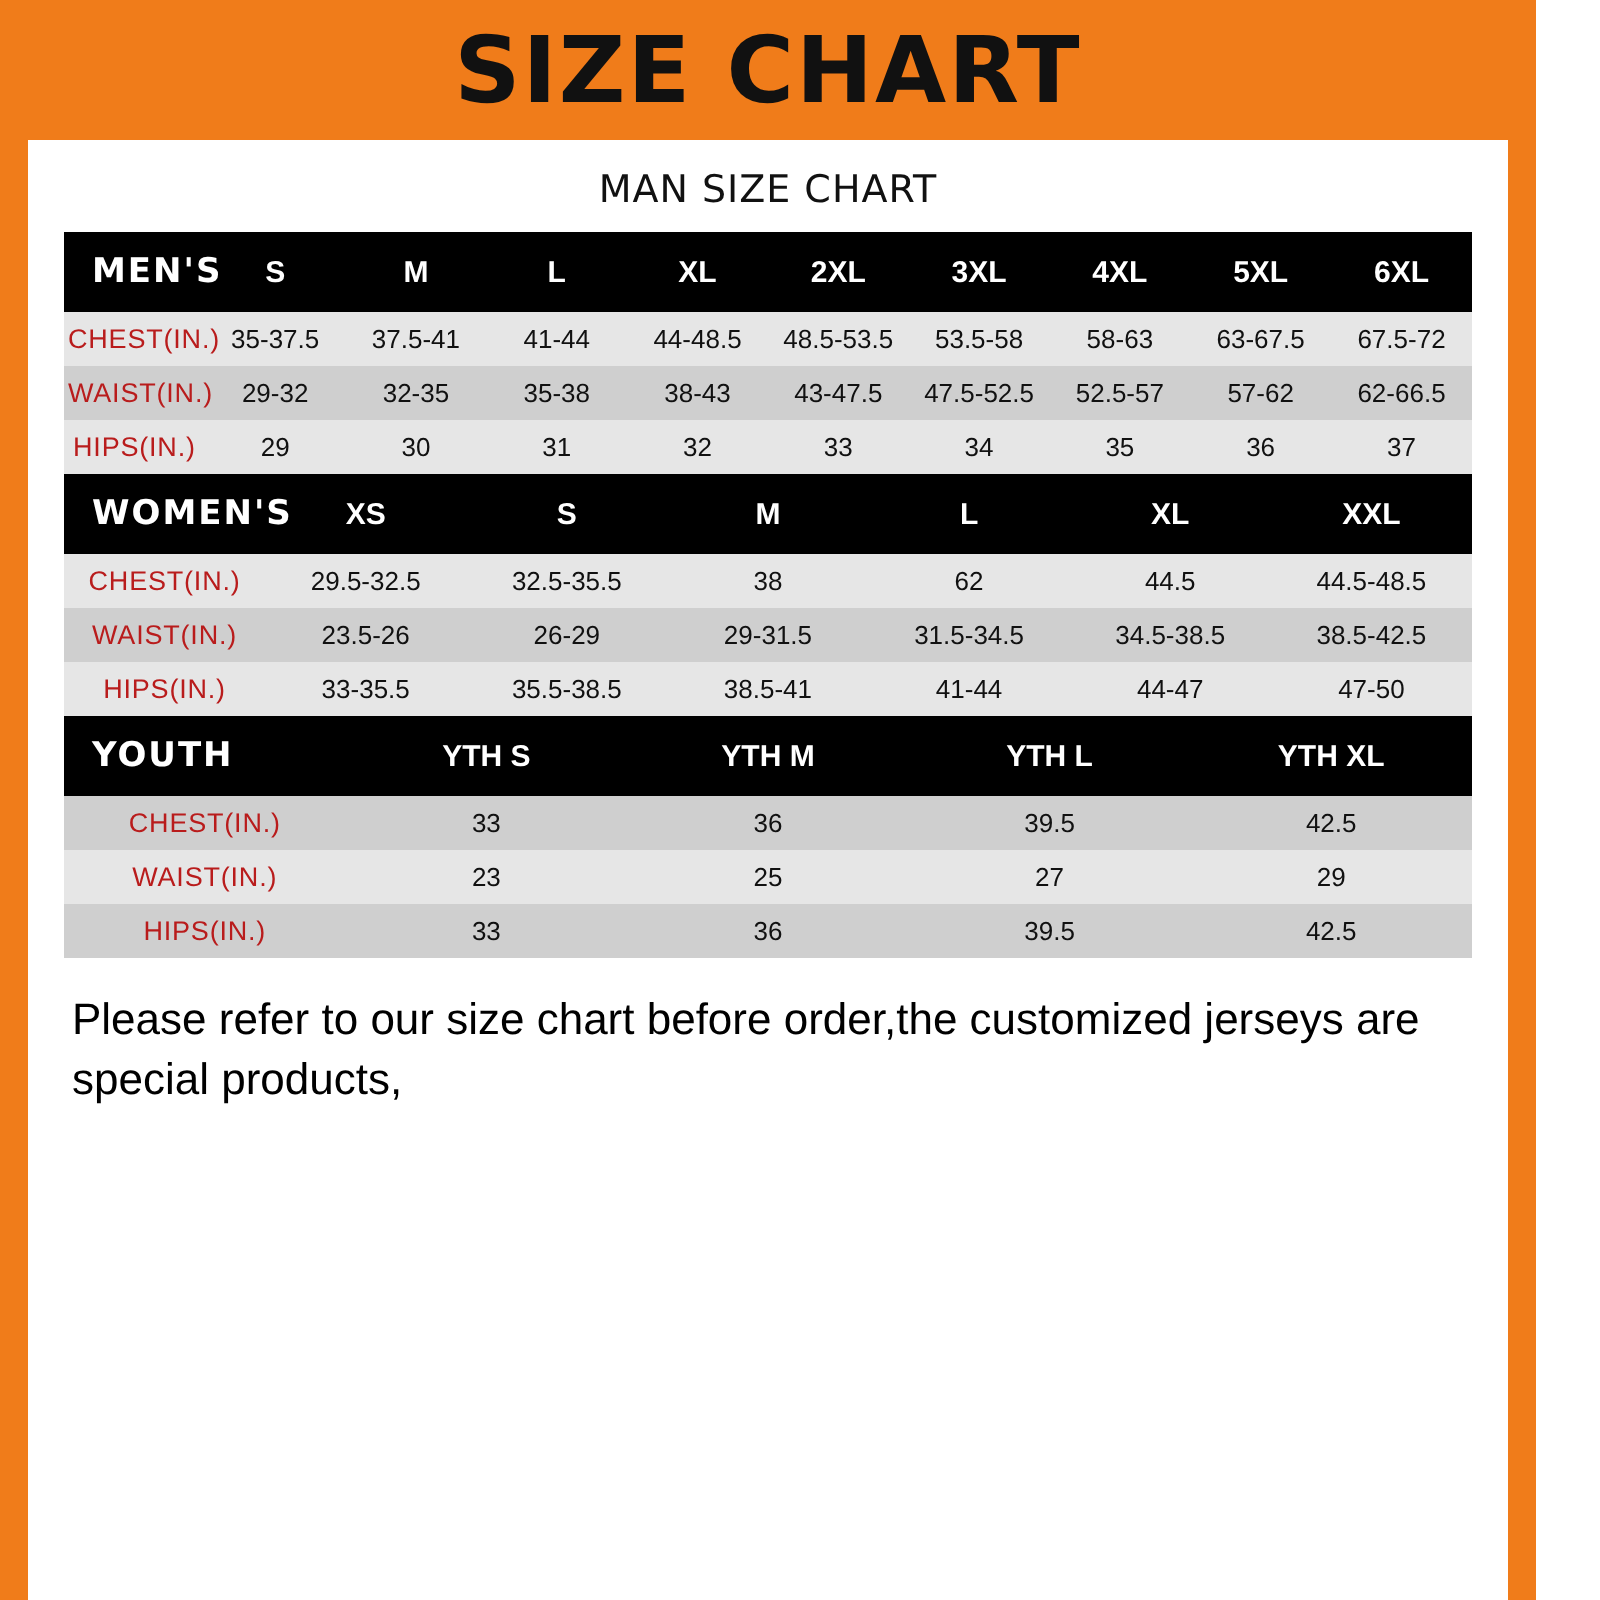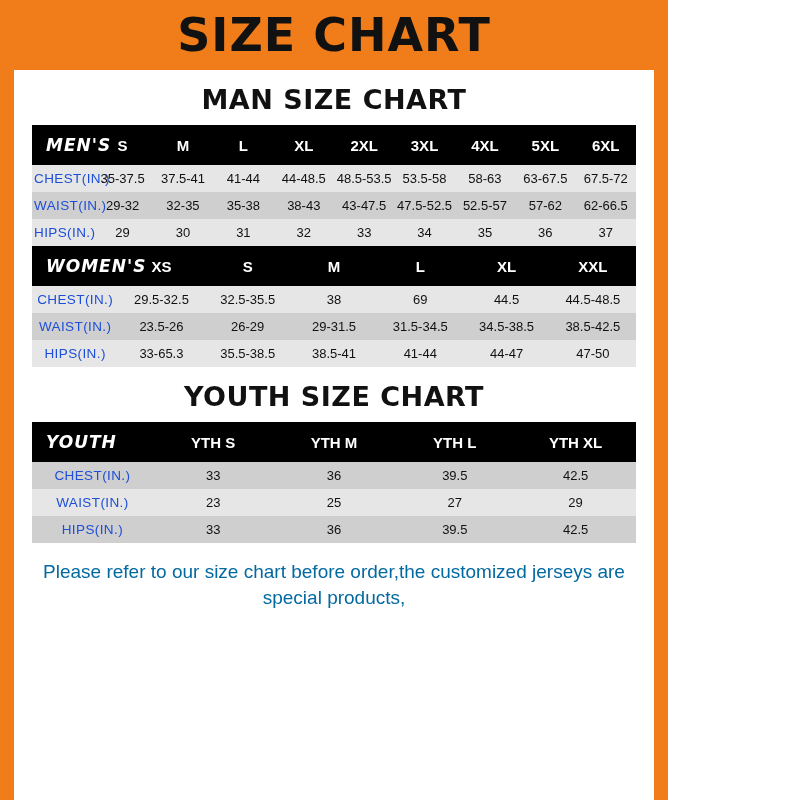--- a/index.html
+++ b/index.html
@@ -8,21 +8,21 @@
   }
   body {
     width: 800px;
     height: 800px;
     background: #ffffff;
     font-family: "Liberation Sans", sans-serif;
     overflow: hidden;
   }
   .page {
     position: relative;
-    width: 668px;
+    width: 768px;
     height: 800px;
     box-sizing: border-box;
     border-left: 14px solid #f07c1a;
     border-right: 14px solid #f07c1a;
     background: #ffffff;
   }
   .header-band {
     height: 70px;
     background: #f07c1a;
     display: flex;
@@ -37,22 +37,22 @@
     color: #111111;
     line-height: 1;
   }
   .content {
     padding: 0 18px;
     box-sizing: border-box;
   }
   .section-title {
     text-align: center;
     font-family: "DejaVu Sans", sans-serif;
-    font-weight: 700;
-    font-size: 27px;
+    font-weight: 400;
+    font-size: 19px;
     color: #111111;
     margin: 14px 0 10px 0;
     letter-spacing: 0.5px;
   }
   table.size-table {
     width: 100%;
     border-collapse: collapse;
     table-layout: fixed;
   }
   table.size-table th,
@@ -69,46 +69,45 @@
     font-weight: 700;
     font-size: 15px;
     padding: 10px 2px;
   }
   table.size-table thead th.label-col {
     text-align: left;
     padding-left: 14px;
     font-family: "DejaVu Sans", sans-serif;
     font-size: 17px;
     letter-spacing: 1px;
-    font-style: italic;
   }
   table.size-table tbody tr.row-odd td {
     background: #e6e6e6;
   }
   table.size-table tbody tr.row-even td {
     background: #cfcfcf;
   }
   table.size-table tbody td.label-col {
     text-align: center;
     font-size: 13.5px;
     letter-spacing: 0.4px;
-    color: #1d4ed8;
+    color: #b91c1c;
   }
   
   .women-table thead th { font-size: 16px; }
   .women-table td { font-size: 14px; padding: 9px 2px; }
   .women-table thead th.label-col { font-size: 18px; }
   .youth-table thead th { font-size: 16px; }
   .youth-table td { font-size: 14px; padding: 10px 2px; }
   .youth-table thead th.label-col { font-size: 18px; }
   .note {
     margin: 16px 4px 0 4px;
-    text-align: center;
-    color: #0369a1;
-    font-size: 19px;
+    text-align: left;
+    color: #000000;
+    font-size: 22px;
     line-height: 1.35;
     font-family: "Liberation Sans", sans-serif;
   }
 </style>
 </head>
 <body>
 
 <div class="page">
 
   <div class="header-band">
@@ -184,46 +183,45 @@
           <th>XL</th>
           <th>XXL</th>
         </tr>
       </thead>
       <tbody>
         <tr class="row-odd">
           <td class="label-col">CHEST(IN.)</td>
           <td>29.5-32.5</td>
           <td>32.5-35.5</td>
           <td>38</td>
-          <td>69</td>
+          <td>62</td>
           <td>44.5</td>
           <td>44.5-48.5</td>
         </tr>
         <tr class="row-even">
           <td class="label-col">WAIST(IN.)</td>
           <td>23.5-26</td>
           <td>26-29</td>
           <td>29-31.5</td>
           <td>31.5-34.5</td>
           <td>34.5-38.5</td>
           <td>38.5-42.5</td>
         </tr>
         <tr class="row-odd">
           <td class="label-col">HIPS(IN.)</td>
-          <td>33-65.3</td>
+          <td>33-35.5</td>
           <td>35.5-38.5</td>
           <td>38.5-41</td>
           <td>41-44</td>
           <td>44-47</td>
           <td>47-50</td>
         </tr>
       </tbody>
     </table>
 
-    <div class="section-title">YOUTH SIZE CHART</div>
     <table class="size-table youth-table">
       <thead>
         <tr>
           <th class="label-col">YOUTH</th>
           <th>YTH S</th>
           <th>YTH M</th>
           <th>YTH L</th>
           <th>YTH XL</th>
         </tr>
       </thead>

